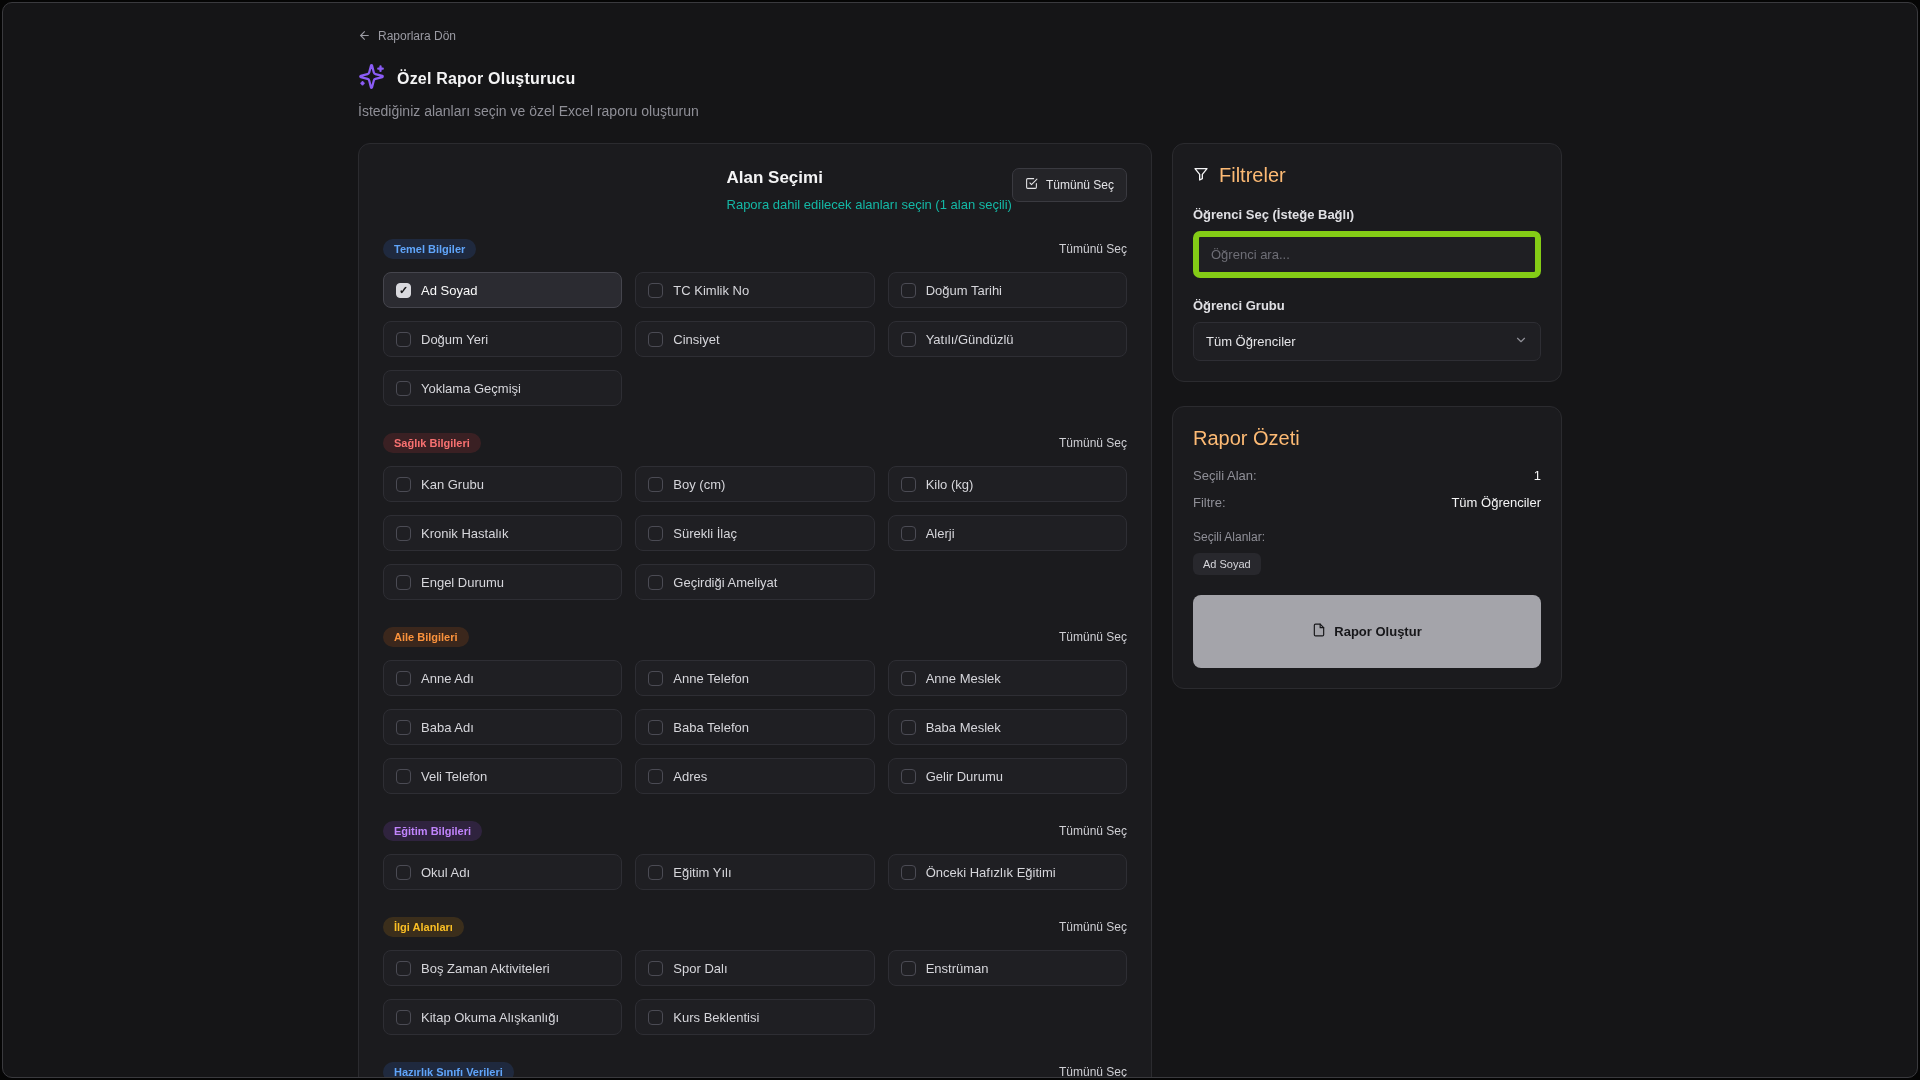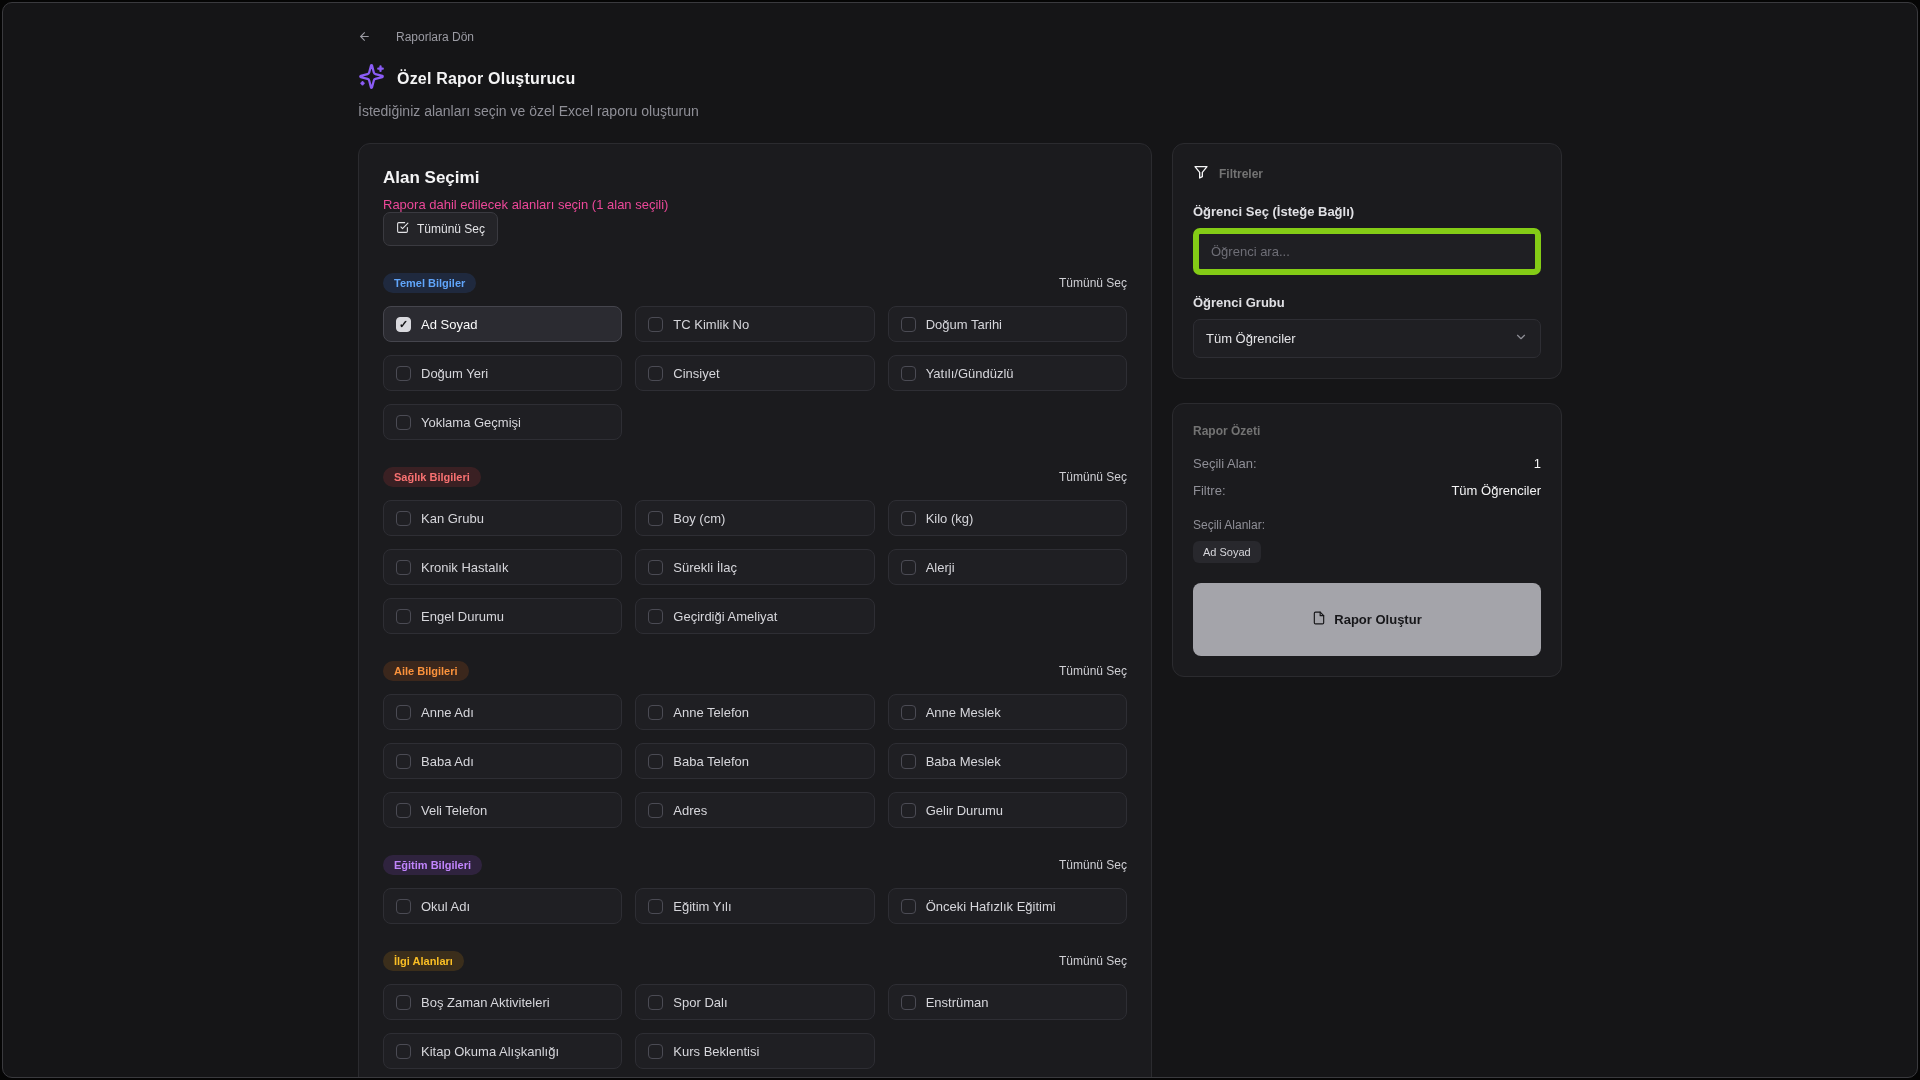--- a/index.html
+++ b/index.html
@@ -13,50 +13,50 @@
   .page {
     position: absolute; top: 2px; left: 2px; right: 2px; bottom: 2px;
     background: #151517;
     border: 1px solid #3a3a3e;
     border-radius: 10px;
     overflow: hidden;
   }
   .container { width: 1204px; margin: 0 auto; padding-top: 26px; }
 
   
-  .back-link { display: inline-flex; align-items: center; gap: 25px; color: #9b9ba3; font-size: 12px; cursor: pointer; }
+  .back-link { display: inline-flex; gap: 7px; color: #9b9ba3; font-size: 12px; cursor: pointer; }
   .back-link svg { display: block; }
   .title-row { display: flex; align-items: center; gap: 12px; margin-top: 16px; }
   .page-title { font-size: 16px; font-weight: 700; color: #f4f4f5; letter-spacing: 0.2px; }
   .page-subtitle { margin-top: 9px; font-size: 14px; color: #8f8f97; }
 
   .layout { display: flex; gap: 20px; margin-top: 24px; align-items: flex-start; }
 
   
   .main-card { flex: 1; background: #1b1b1e; border: 1px solid #2b2b2f; border-radius: 12px; padding: 24px; }
-  .card-head { display: flex; justify-content: flex-start; align-items: flex-start; flex-direction: column; }
+  .card-head { display: flex; justify-content: flex-end; align-items: flex-start; }
   .card-title { font-size: 17px; font-weight: 700; color: #f4f4f5; }
-  .card-subtitle { margin-top: 9px; font-size: 13px; color: #ec4899; }
+  .card-subtitle { margin-top: 9px; font-size: 13px; color: #14b8a6; }
   .select-all-btn { display: flex; align-items: center; gap: 8px; background: #242428; border: 1px solid #3a3a40; color: #e4e4e7; font-size: 12px; padding: 8px 12px; border-radius: 7px; cursor: pointer; font-family: inherit; }
 
   .field-group { margin-top: 27px; }
   .group-header { display: flex; justify-content: space-between; align-items: center; }
   .group-badge { font-size: 11px; font-weight: 600; padding: 4px 11px; border-radius: 999px; }
   .group-select-all { background: none; border: none; color: #cfcfd4; font-size: 12px; cursor: pointer; font-family: inherit; padding: 0; }
   .fields-grid { display: grid; grid-template-columns: repeat(3, 1fr); gap: 13px; margin-top: 13px; }
   .field-item { display: flex; align-items: center; gap: 10px; padding: 9px 12px; background: #1f1f23; border: 1px solid #2e2e34; border-radius: 8px; font-size: 13px; color: #d6d6db; cursor: pointer; min-height: 36px; }
   .field-item.selected { background: #2b2b31; border-color: #45454d; color: #fafafa; }
   .checkbox { width: 15px; height: 15px; flex: 0 0 15px; border: 1px solid #4b4b54; border-radius: 4px; background: transparent; display: flex; align-items: center; justify-content: center; font-size: 11px; font-weight: 700; color: #141416; }
   .checkbox.checked { background: #d9d9de; border-color: #d9d9de; }
 
   
   .sidebar { width: 390px; flex: 0 0 390px; display: flex; flex-direction: column; gap: 24px; }
   .side-card { background: #1b1b1e; border: 1px solid #2b2b2f; border-radius: 12px; padding: 20px; }
   .side-title-row { display: flex; align-items: center; gap: 10px; }
-  .side-title { font-size: 12px; font-weight: 700; color: #737373; }
+  .side-title { font-size: 20px; font-weight: 400; color: #fdba74; }
   .field-label-sm { display: block; margin-top: 20px; font-size: 13px; color: #e0e0e4; font-weight: 700; }
   .text-input { margin-top: 9px; width: 100%; background: #1f1f23; border: 6px solid #84cc16; border-radius: 7px; padding: 10px 12px; font-size: 13px; color: #e4e4e7; font-family: inherit; outline: none; }
   .text-input::placeholder { color: #6e6e76; }
   .select-box { margin-top: 9px; display: flex; align-items: center; justify-content: space-between; background: #1f1f23; border: 1px solid #2e2e34; border-radius: 7px; padding: 10px 12px; font-size: 13px; color: #e4e4e7; cursor: pointer; }
 
   .summary-rows { margin-top: 18px; }
   .summary-row { display: flex; justify-content: space-between; align-items: center; margin-top: 12px; font-size: 13px; }
   .summary-row .lab { color: #8f8f97; }
   .summary-row .val { color: #f4f4f5; font-weight: 500; }
   .selected-fields-label { margin-top: 20px; font-size: 12px; color: #8f8f97; }

